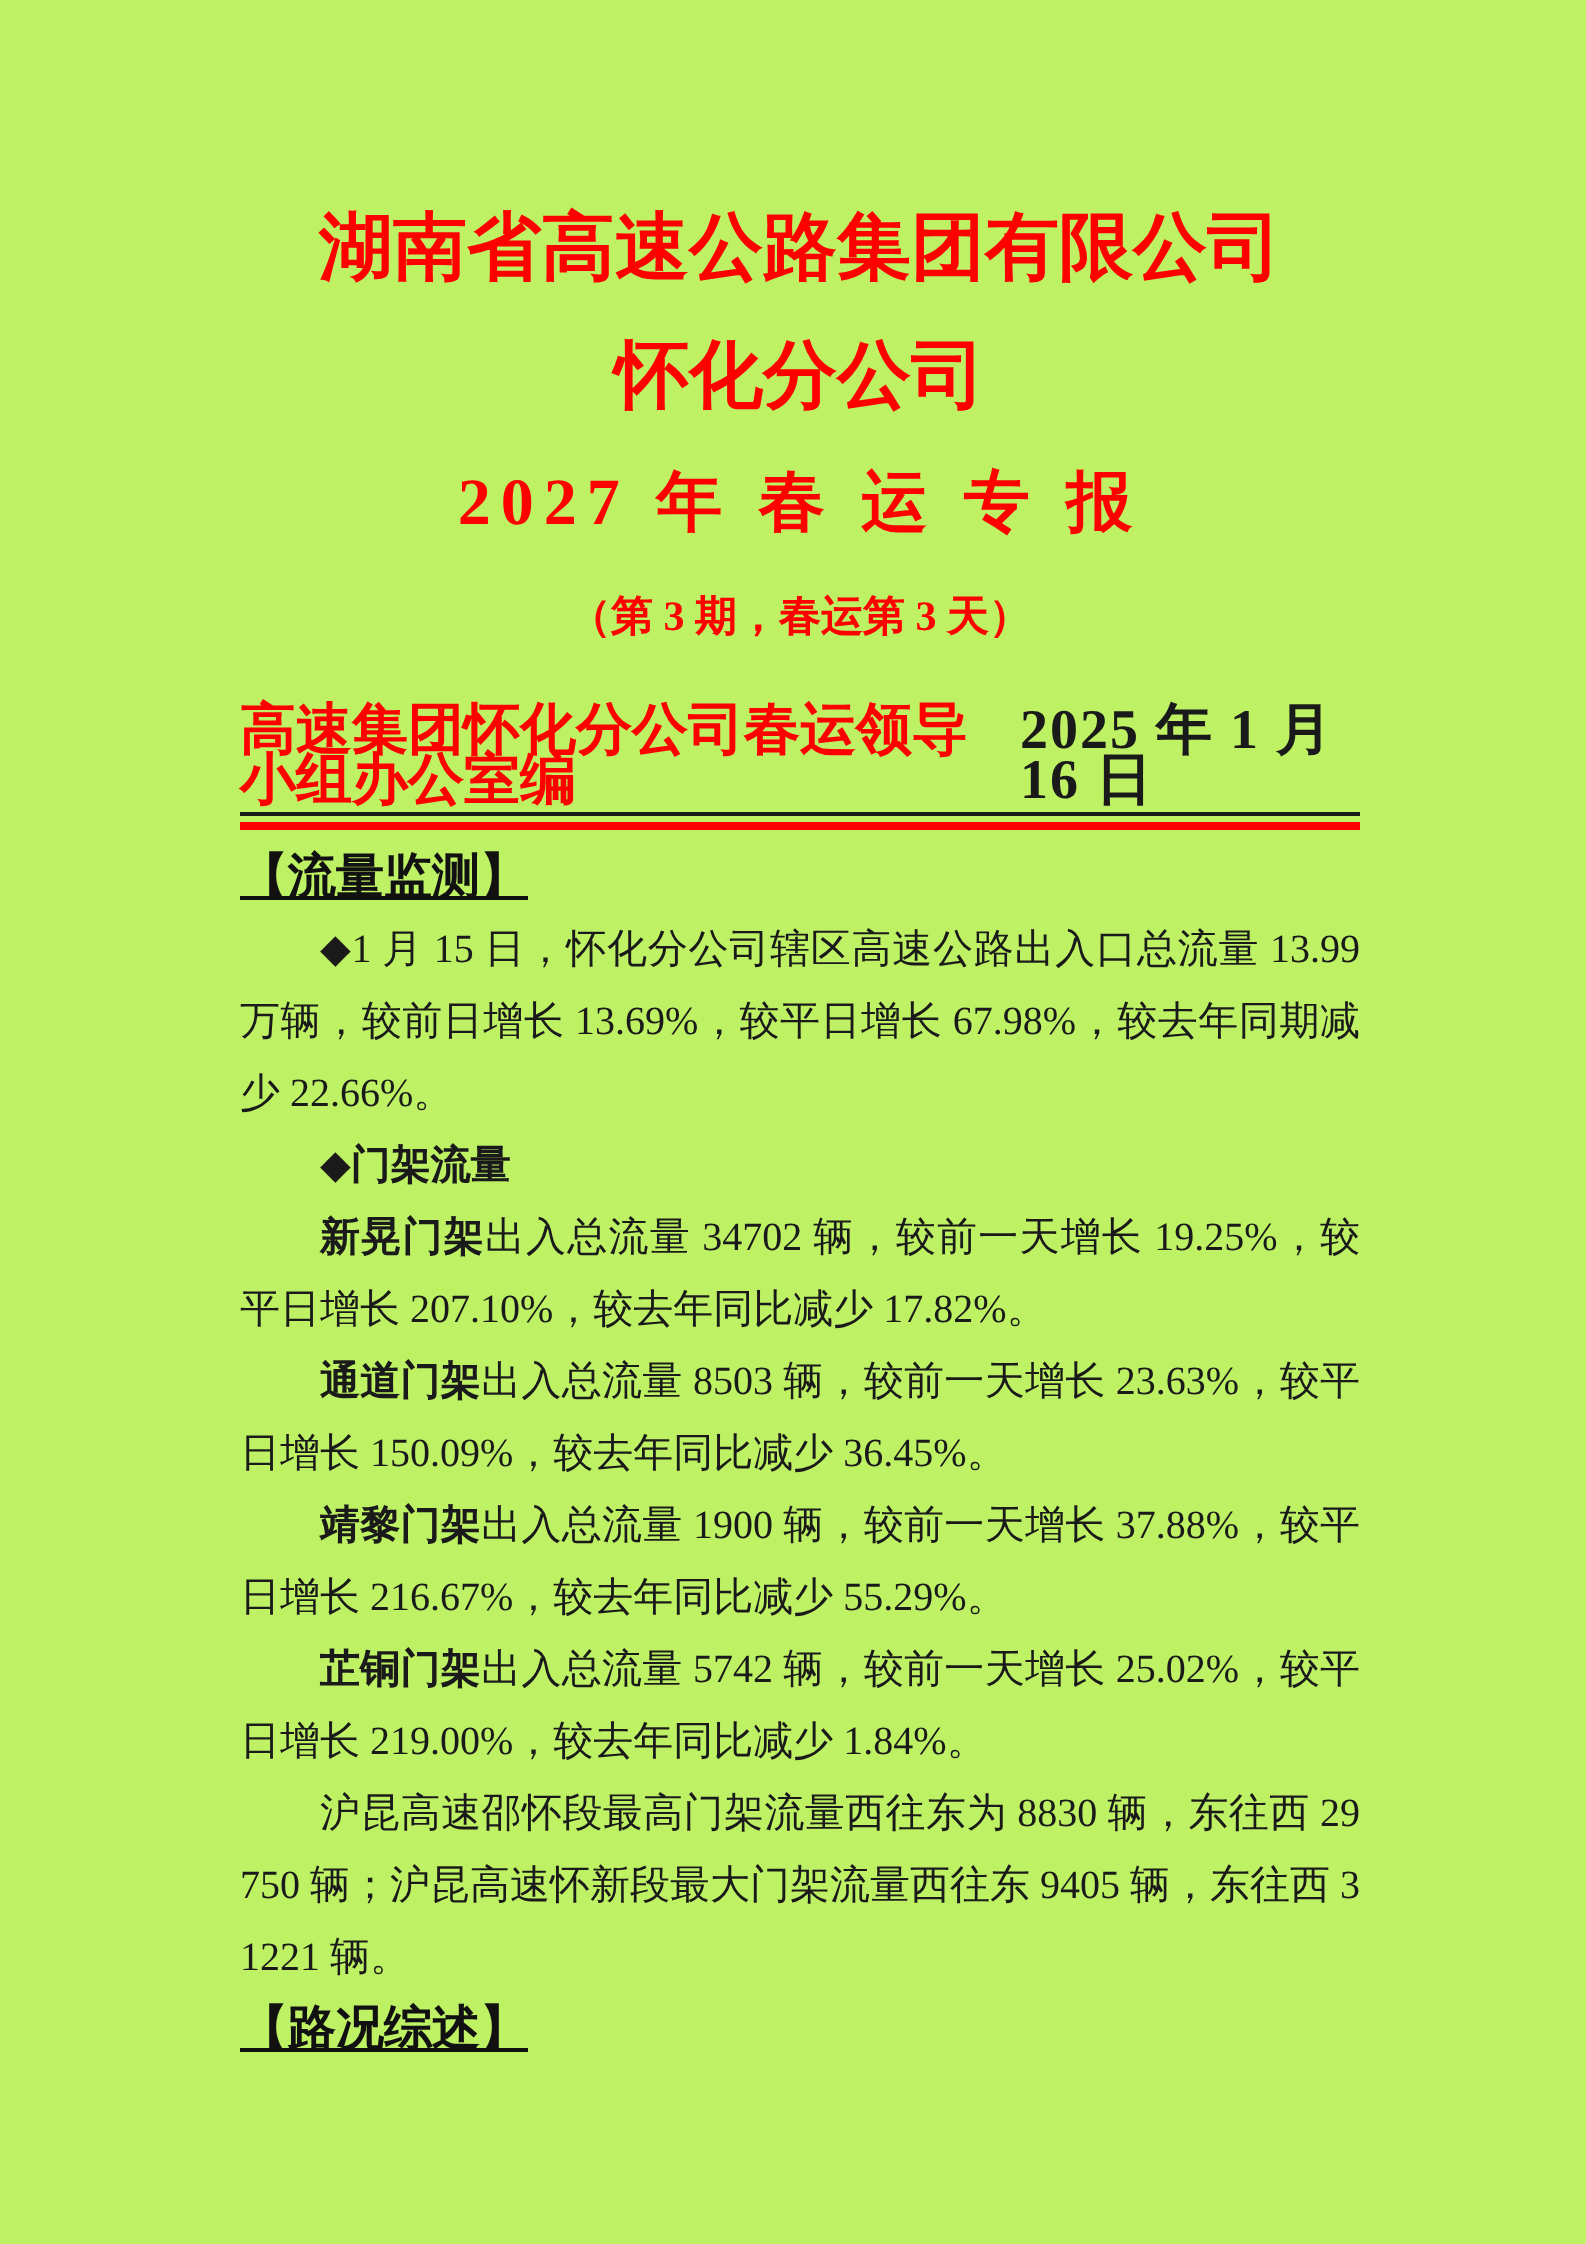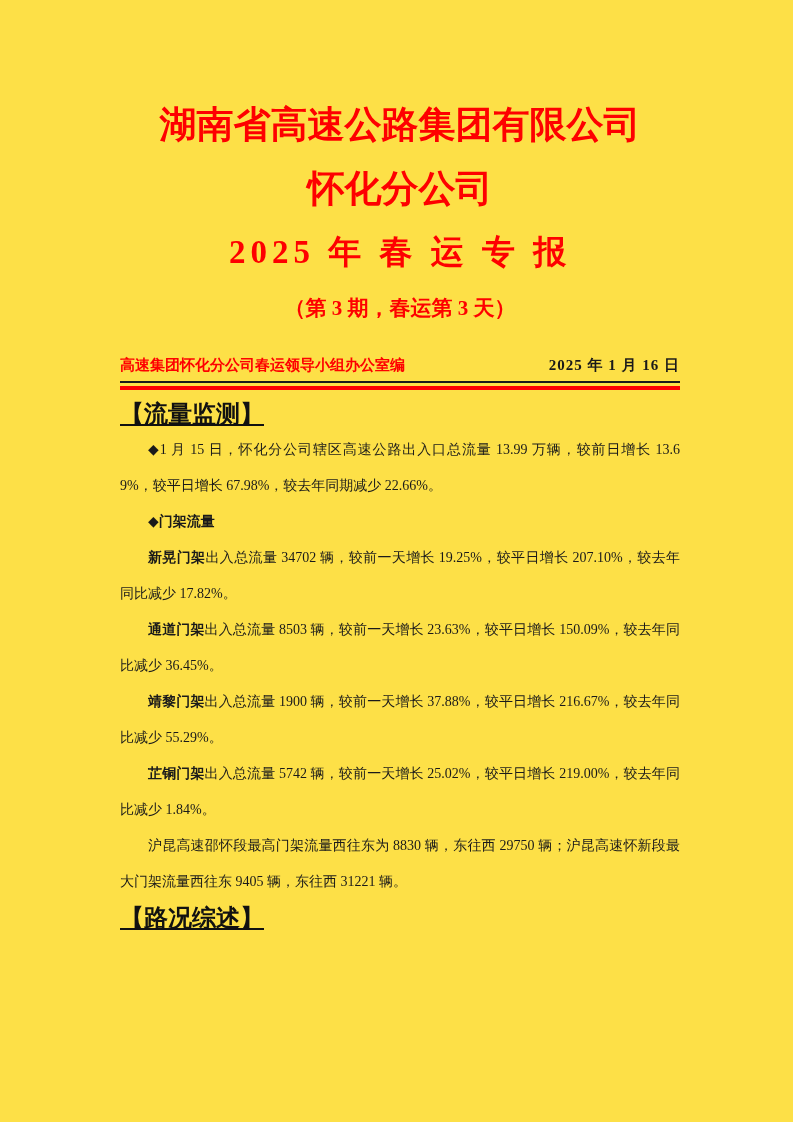--- a/index.html
+++ b/index.html
@@ -5,21 +5,21 @@
   html, body {
     margin: 0;
     padding: 0;
     background: #e8e8e8;
   }
   .page {
     position: relative;
     width: 793px;
     height: 1122px;
     margin: 0 auto;
-    background: #fde047;
+    background: #bef264;
     box-sizing: border-box;
     padding: 104px 113px 0 120px;
     font-family: "Liberation Serif", "DejaVu Serif", serif;
     color: #1a1a1a;
     overflow: hidden;
   }
   
   .doc-title {
     text-align: center;
     color: #fe0000;
@@ -36,21 +36,21 @@
     font-size: 21px;
     line-height: 27px;
     margin: 0 0 31px 0;
   }
   
   .masthead {
     display: flex;
     justify-content: space-between;
     align-items: flex-start;
     font-weight: bold;
-    font-size: 15px;
+    font-size: 28px;
     line-height: 25px;
     border-bottom: 2px solid #1a1a1a;
     padding-bottom: 3px;
   }
   .masthead-editor { color: #fe0000; }
   .masthead-date { color: #1a1a1a; letter-spacing: 1px; }
   .red-rule {
     height: 4px;
     background: #fe0000;
     margin-top: 3px;
@@ -59,38 +59,38 @@
   
   .section-heading {
     font-size: 24px;
     font-weight: bold;
     line-height: 36px;
     margin: 0;
     color: #111111;
     text-decoration: underline;
   }
   .para {
-    font-size: 14px;
+    font-size: 20px;
     line-height: 36px;
     text-align: justify;
     text-indent: 2em;
     margin: 0;
     color: #1a1a1a;
     word-break: break-all;
   }
   .para .lead { font-weight: bold; }
 </style>
 </head>
 <body>
 
 <div class="page">
 
   <div class="doc-title title-line-1">湖南省高速公路集团有限公司</div>
   <div class="doc-title title-line-2">怀化分公司</div>
-  <div class="doc-title title-line-3">2025 年 春 运 专 报</div>
+  <div class="doc-title title-line-3">2027 年 春 运 专 报</div>
   <div class="doc-subtitle">（第 3 期，春运第 3 天）</div>
 
   <div class="masthead">
     <span class="masthead-editor">高速集团怀化分公司春运领导小组办公室编</span>
     <span class="masthead-date">2025 年 1 月 16 日</span>
   </div>
   <div class="red-rule"></div>
 
   <div class="section-heading">【流量监测】</div>
 

